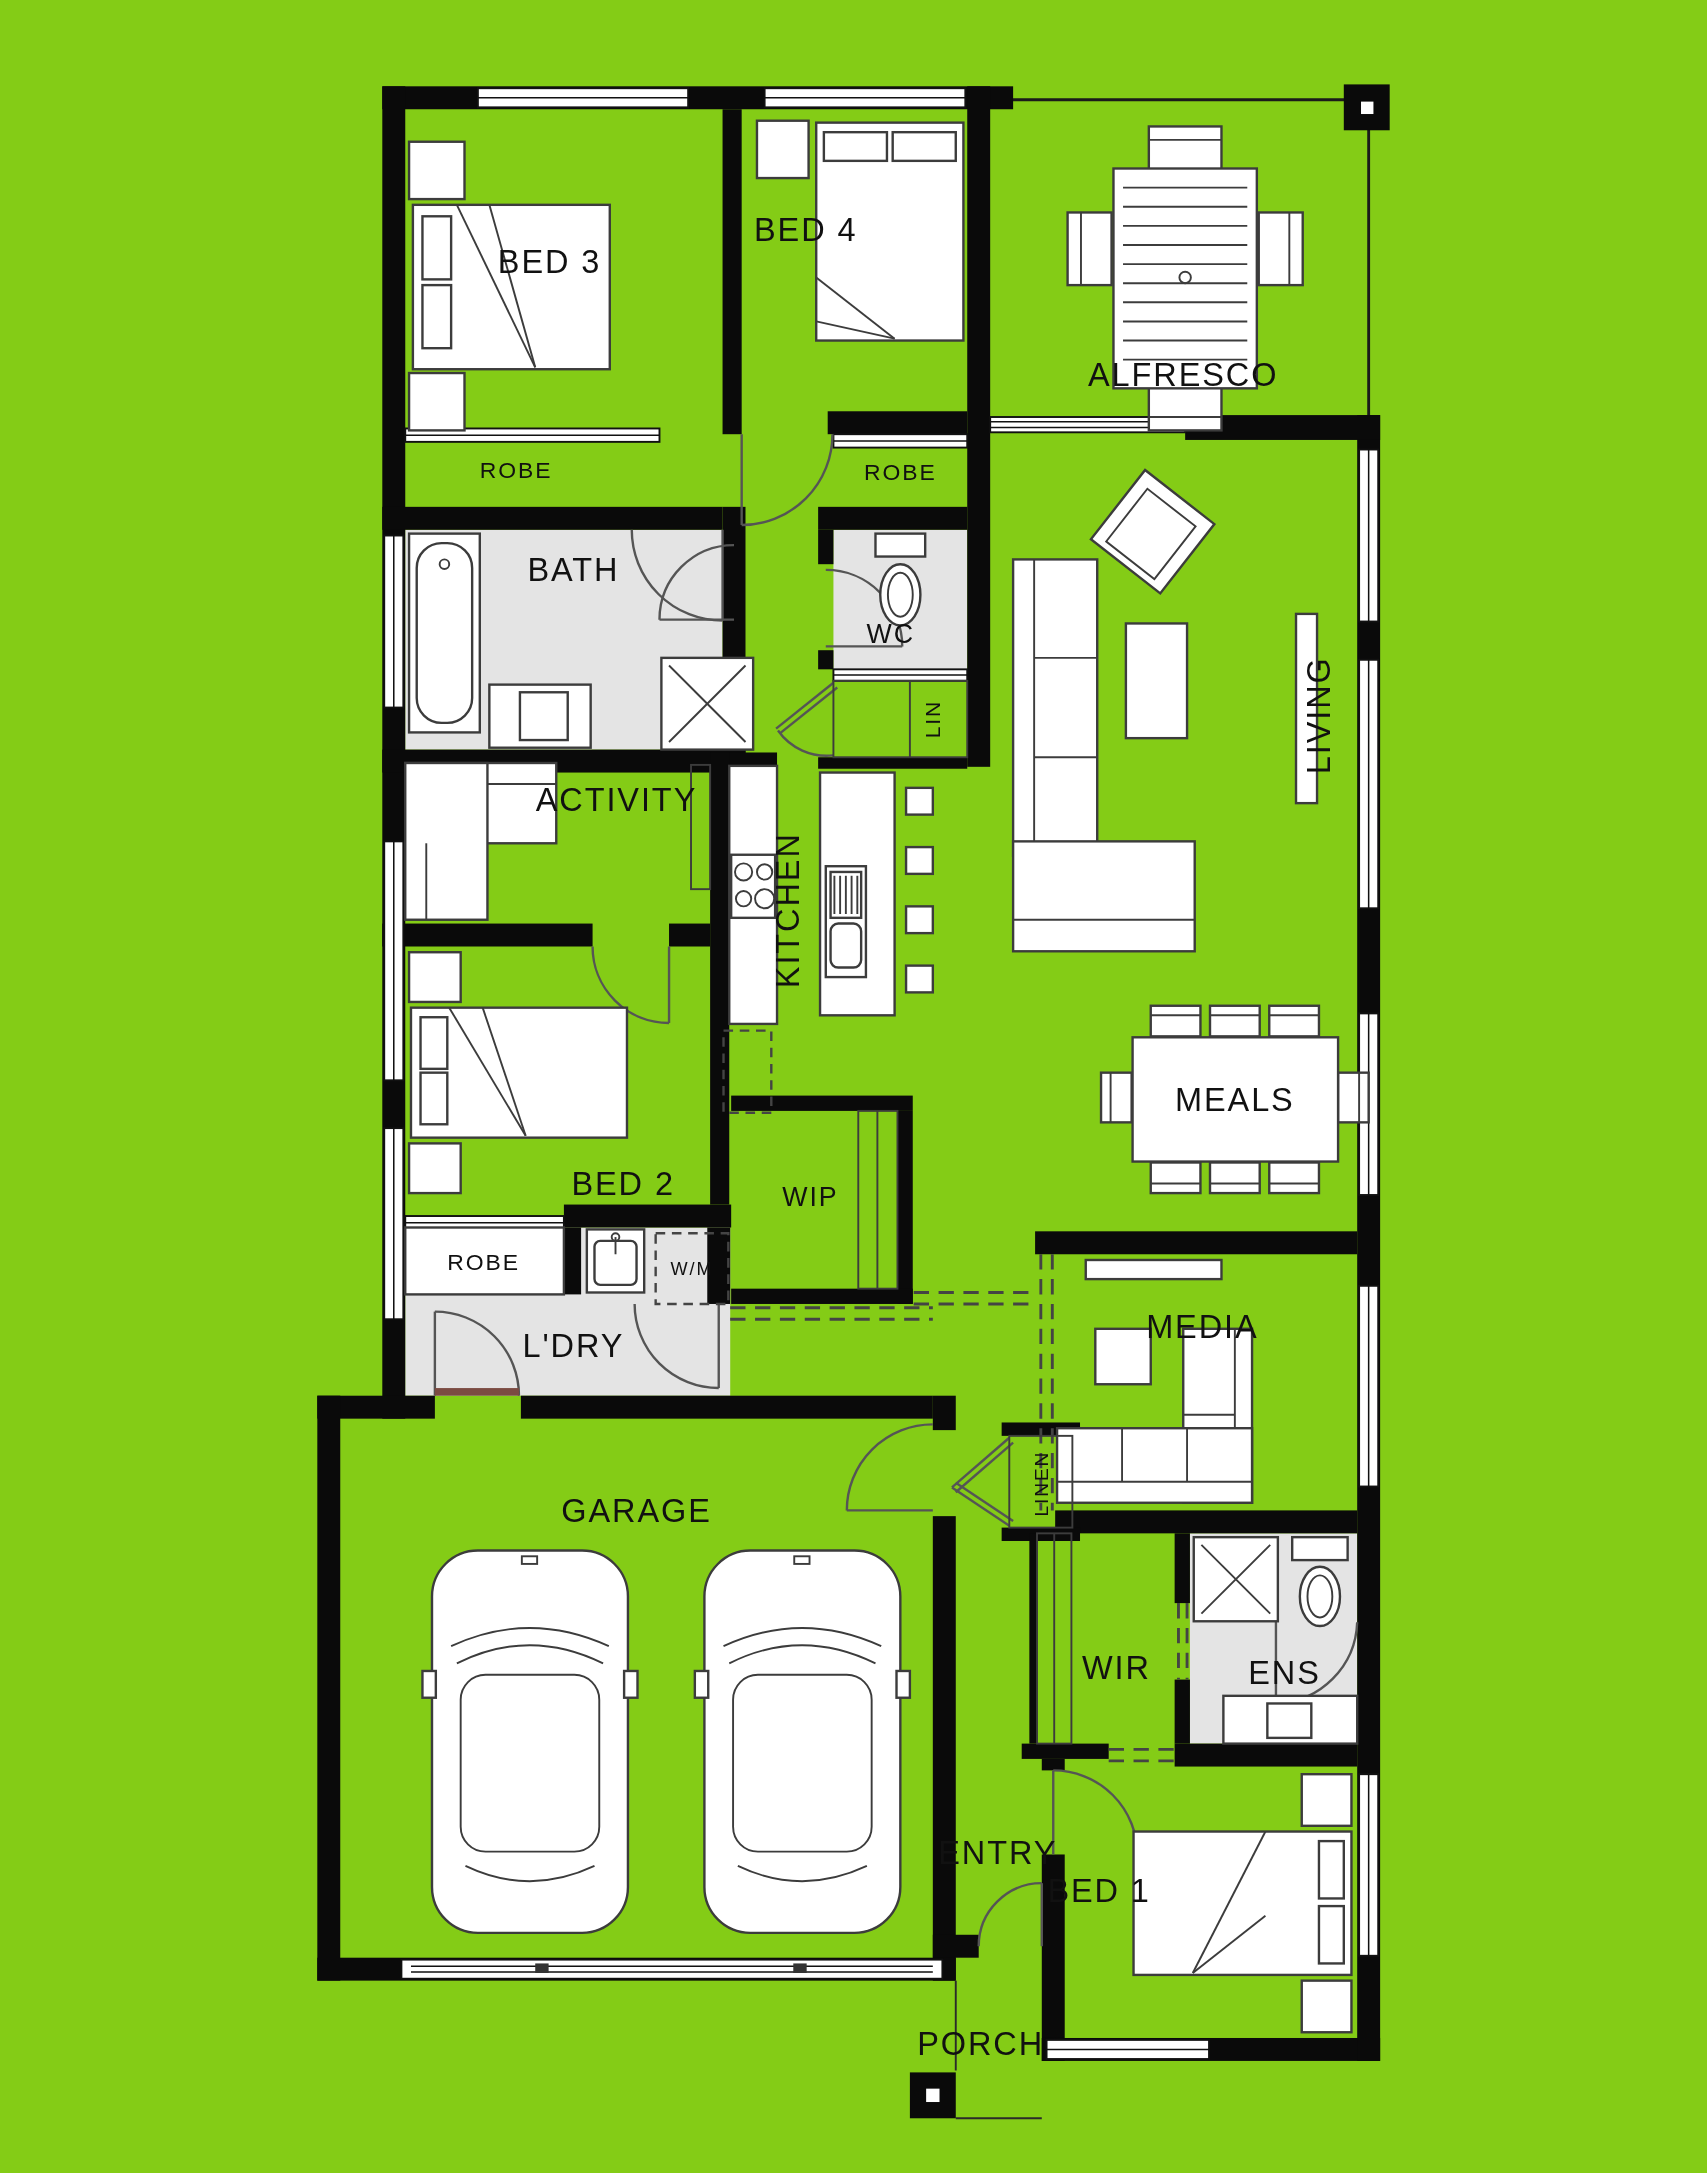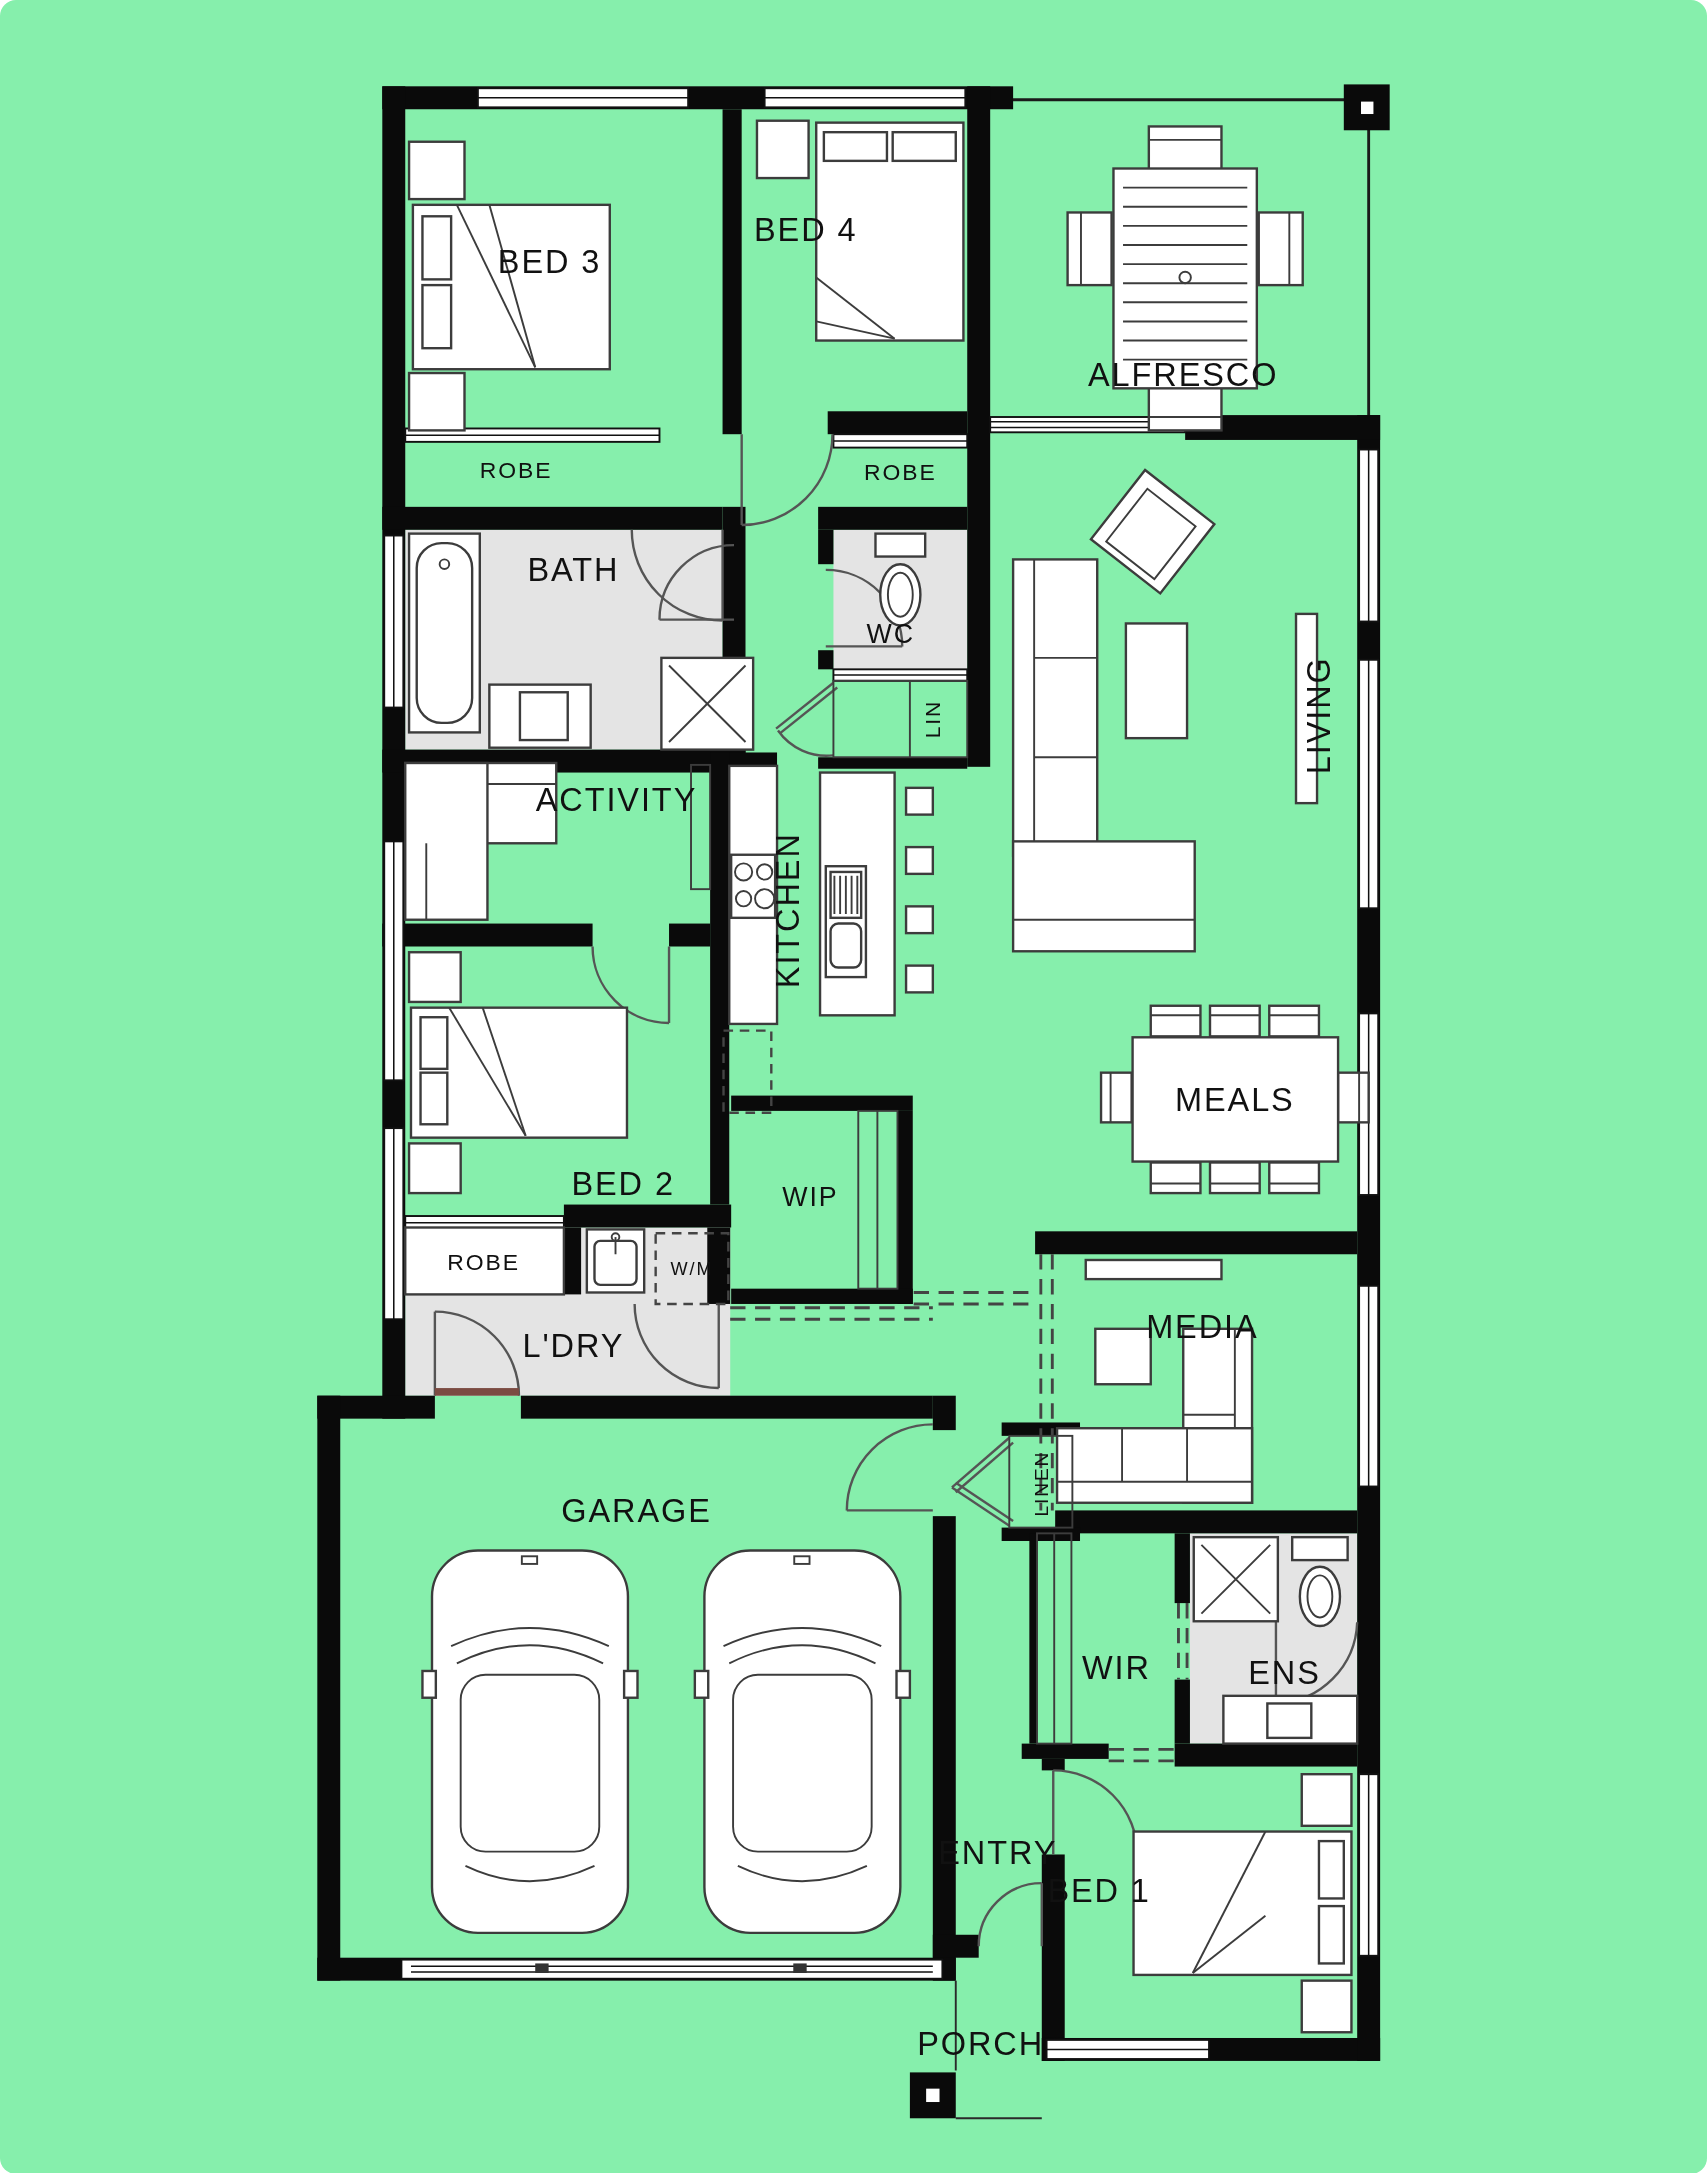--- a/index.html
+++ b/index.html
@@ -1,17 +1,17 @@
 <!DOCTYPE html>
 <html><head>
 <meta charset="utf-8">
 <style>
   html,body{margin:0;padding:0;background:#ffffff;}
   body{font-family:"Liberation Sans", sans-serif;}
-  .page{width:1707px;height:2174px;position:relative;background:#86efac;margin:0 auto;border-radius:16px;}
+  .page{width:1707px;height:2174px;position:relative;background:#84cc16;margin:0 auto;}
   svg{display:block;}
   .wall{fill:#0a0a0a;stroke:none;}
   .thin{stroke:#1a1a1a;stroke-width:3;fill:none;}
   .hair{stroke:#2a2a2a;stroke-width:2;fill:none;}
   .gray{fill:#e4e4e4;stroke:none;}
   .furn{fill:#ffffff;stroke:#3c3c3c;stroke-width:2.5;}
   .furnl{fill:none;stroke:#3c3c3c;stroke-width:2;}
   .door{fill:none;stroke:#555555;stroke-width:2.5;}
   .dash{fill:none;stroke:#444444;stroke-width:3;stroke-dasharray:16 10;}
   .dashf{fill:none;stroke:#444444;stroke-width:2.5;stroke-dasharray:10 7;}

